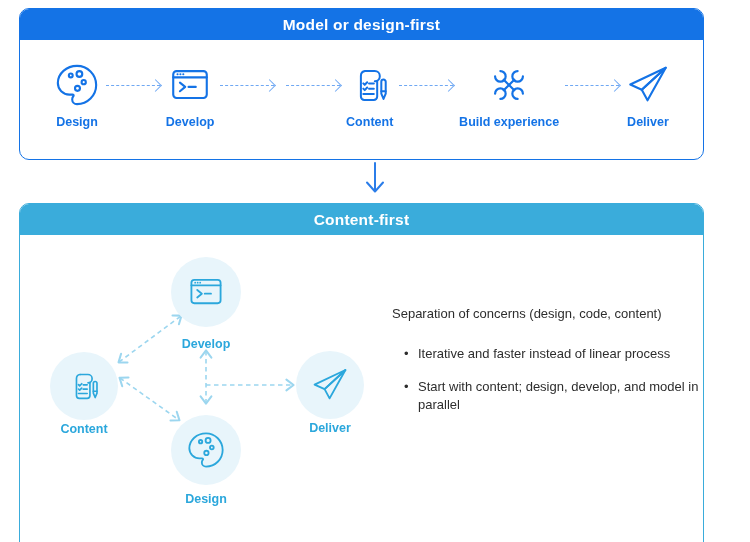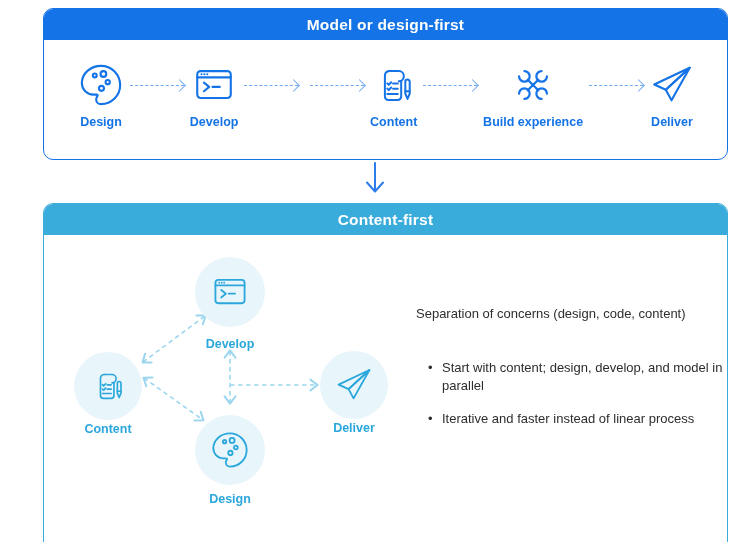--- a/index.html
+++ b/index.html
@@ -1,18 +1,18 @@
 <!DOCTYPE html>
 <html style="--primary: #1473E6; --cyan-header: #3AACDB; --cyan-icon: #2BA7DC; --cyan-arrow: #9CD6EF; --top-arrow: #6FA8F3; --connector-arrow: #2B7DE9; --circle-fill: #E8F5FB; --text: #2D2D2D;"><head>
 <meta charset="utf-8">
 <style>
   html,body{margin:0;padding:0;background:#fff;}
   .page{position:relative;width:750px;height:542px;overflow:hidden;background:#fff;
         font-family:"Liberation Sans",sans-serif;color:var(--text,#2d2d2d);}
-  .panel{position:absolute;left:43px;width:685px;border-radius:10px;overflow:hidden;
+  .panel{position:absolute;left:19px;width:685px;border-radius:10px;overflow:hidden;
          background:#fff;box-sizing:border-box;}
   #panel-top{top:8px;height:152px;border:1.5px solid var(--primary,#1473e6);}
   #panel-bottom{top:203px;height:384px;border:1.5px solid var(--cyan-header,#3aacdb);}
   .panel-header{height:31px;display:flex;align-items:center;justify-content:center;
                 color:#fff;font-weight:bold;font-size:15.5px;letter-spacing:.2px;}
   #panel-top .panel-header{background:var(--primary,#1473e6);}
   #panel-bottom .panel-header{background:var(--cyan-header,#3aacdb);}
 
   
   .flow{display:flex;align-items:flex-start;padding:22px 32px 0 34px;}
@@ -36,21 +36,21 @@
   .carrow{fill:none;stroke:var(--cyan-arrow,#9cd6ef);stroke-width:1.6;stroke-dasharray:4.5 3.5;}
   .node-circle{position:absolute;border-radius:50%;background:var(--circle-fill,#e8f5fb);
                display:flex;align-items:center;justify-content:center;}
   .node-circle .icon{width:40px;height:40px;color:var(--cyan-icon,#2ba7dc);}
   .node-circle.small .icon{width:38px;height:38px;}
   .node-label{position:absolute;width:80px;text-align:center;font-size:12.5px;font-weight:bold;
               color:var(--cyan-icon,#2ba7dc);}
 
   
   .notes{position:absolute;left:372px;top:70px;width:308px;font-size:13px;line-height:1.38;}
-  .notes-heading{margin:0 0 36px 0;}
+  .notes-heading{margin:0 0 22px 0;}
   .notes ul{list-style:none;margin:0 0 0 12px;padding:0;}
   .notes li{position:relative;padding-left:14px;margin-bottom:15px;}
   .notes li::before{content:"\2022";position:absolute;left:0;top:0;color:var(--text,#2d2d2d);}
 
   .icon{display:block;}
   .icon use{stroke:currentColor;}
 </style>
 </head>
 <body>
 
@@ -166,22 +166,22 @@
       </div>
 
       <div class="node-label" style="left:24px;top:187px;">Content</div>
       <div class="node-label" style="left:146px;top:102px;">Develop</div>
       <div class="node-label" style="left:146px;top:257px;">Design</div>
       <div class="node-label" style="left:270px;top:186px;">Deliver</div>
 
       <div class="notes">
         <p class="notes-heading">Separation of concerns (design, code, content)</p>
         <ul>
+          <li>Iterative and faster instead of linear process</li>
           <li>Start with content; design, develop, and model in parallel</li>
-          <li>Iterative and faster instead of linear process</li>
         </ul>
       </div>
 
     </div>
   </section>
 </div>
 
 <svg width="0" height="0" style="position:absolute" aria-hidden="true">
   <defs>
     <g id="icon-style-note"></g>

